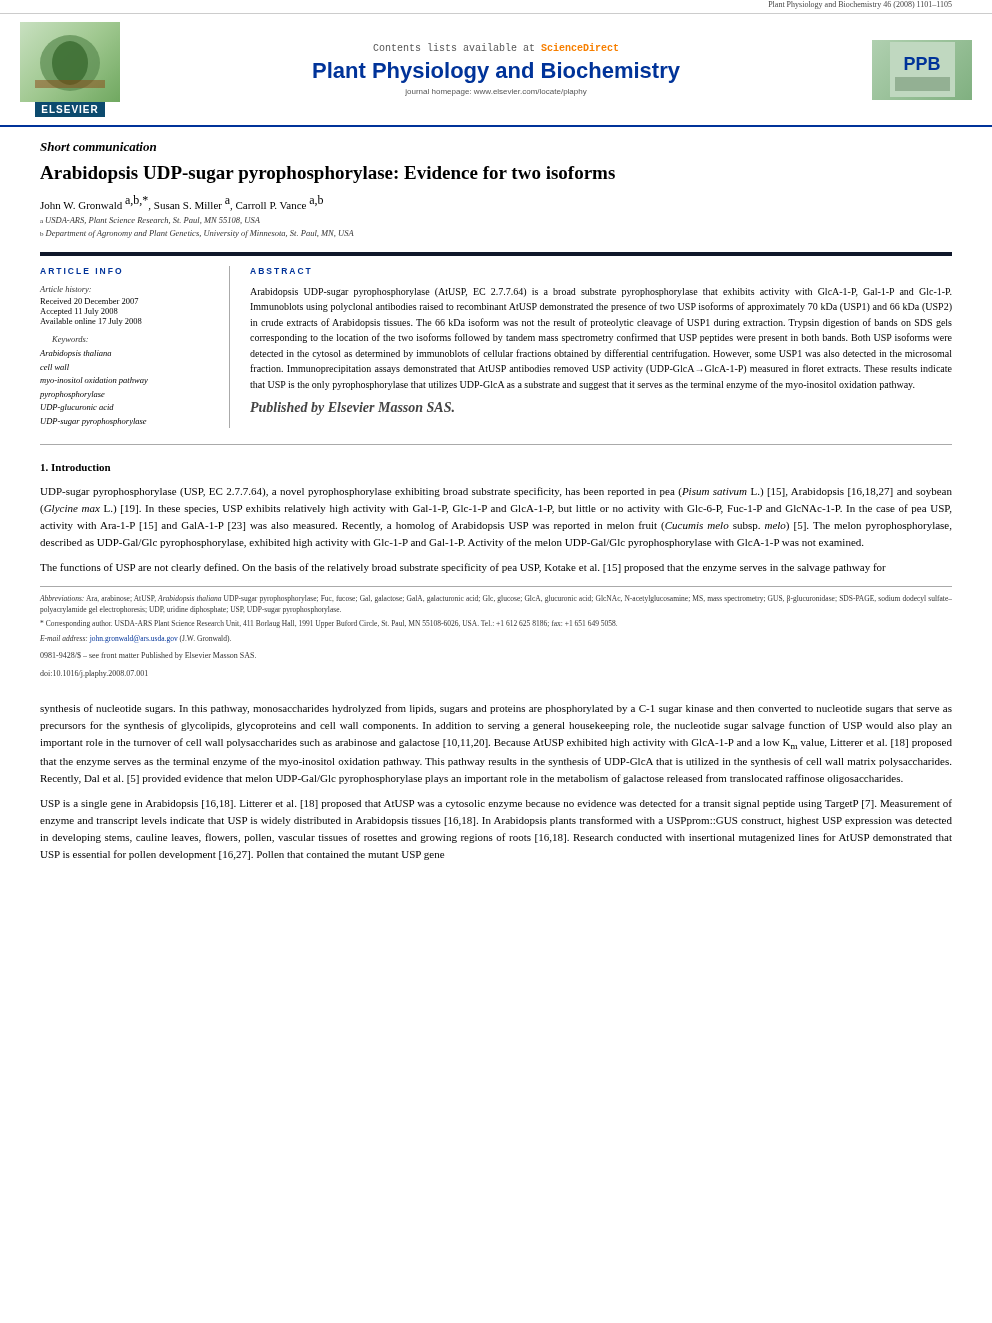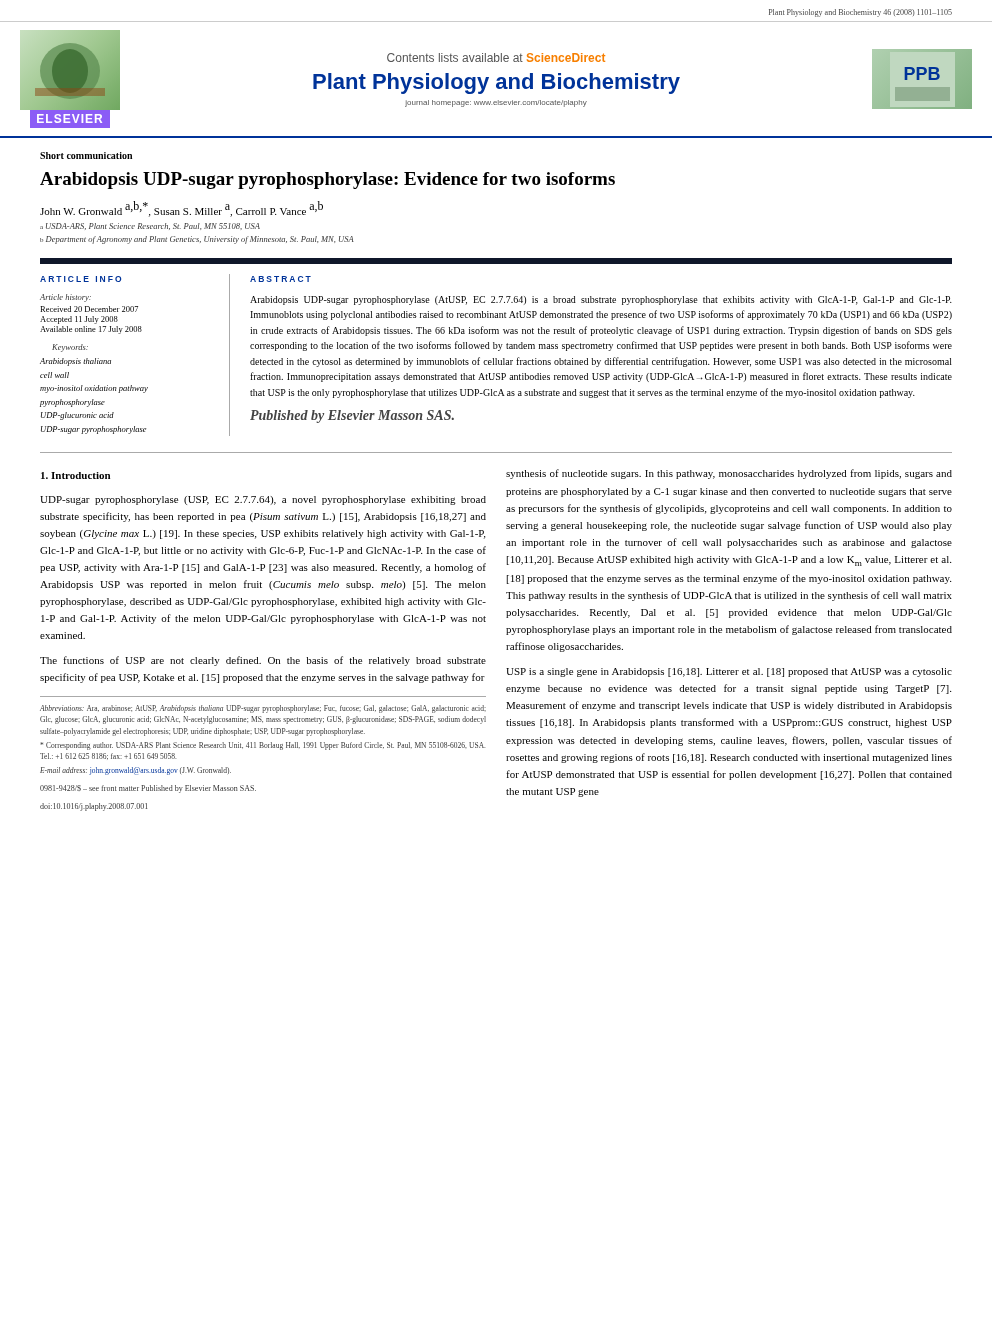--- a/index.html
+++ b/index.html
@@ -17,21 +17,21 @@
       min-height: 1323px;
       background: #fff;
       padding: 0;
     }
 
     
     .top-journal-line {
       text-align: right;
       font-size: 8px;
       color: #444;
-      padding: 8px 40px 4px 40px;
+      padding: 0 40px 4px 40px;
       border-bottom: 1px solid #ccc;
     }
 
     
     .journal-header {
       display: flex;
       align-items: center;
       padding: 8px 20px;
       border-bottom: 2px solid #003399;
     }
@@ -41,39 +41,39 @@
       flex-shrink: 0;
     }
 
     .elsevier-logo {
       display: flex;
       flex-direction: column;
       align-items: center;
     }
 
     .elsevier-box {
-      background: #8b5cf6;
+      background: #0c4a6e;
       color: white;
-      font-size: 12px;
+      font-size: 10px;
       font-weight: bold;
       padding: 2px 6px;
       font-family: Arial, sans-serif;
       letter-spacing: 1px;
     }
 
     .header-center {
       flex: 1;
       text-align: center;
     }
 
     .sciencedirect-line {
-      font-size: 12px;
+      font-size: 10px;
       color: #555;
       margin-bottom: 4px;
-      font-family: Liberation Sans, sans-serif;
+      font-family: Liberation Mono, monospace;
     }
 
     .journal-title {
       font-size: 22px;
       font-weight: bold;
       color: #003399;
       font-family: Arial, sans-serif;
       margin-bottom: 3px;
     }
 
@@ -91,21 +91,22 @@
       align-items: flex-start;
     }
 
     
     .main-content {
       padding: 12px 40px 20px 40px;
     }
 
     
     .article-type {
-      font-size: 10px;
+      font-size: 13px;
+      font-style: italic;
       font-weight: bold;
       color: #000;
       margin-bottom: 6px;
     }
 
     
     .article-title {
       font-size: 19px;
       font-weight: bold;
       color: #000;
@@ -141,21 +142,21 @@
 
     .affil-super {
       font-size: 7px;
       vertical-align: super;
     }
 
     
     .two-col {
       display: flex;
       gap: 20px;
-      border-top: 6px solid #0f172a;
+      border-top: 4px solid #0f172a;
       padding-top: 10px;
       margin-bottom: 16px;
     }
 
     .col-left {
       width: 190px;
       flex-shrink: 0;
       border-right: 1px solid #aaa;
       padding-right: 14px;
     }
@@ -216,20 +217,21 @@
       margin-top: 8px;
       font-style: italic;
       font-weight: bold;
     }
 
     
     .body-two-col {
       display: flex;
       gap: 20px;
       margin-top: 10px;
+      flex-direction: column;
     }
 
     .body-col {
       flex: 1;
       font-size: 8.5px;
       color: #000;
       line-height: 1.55;
       text-align: justify;
     }
 

